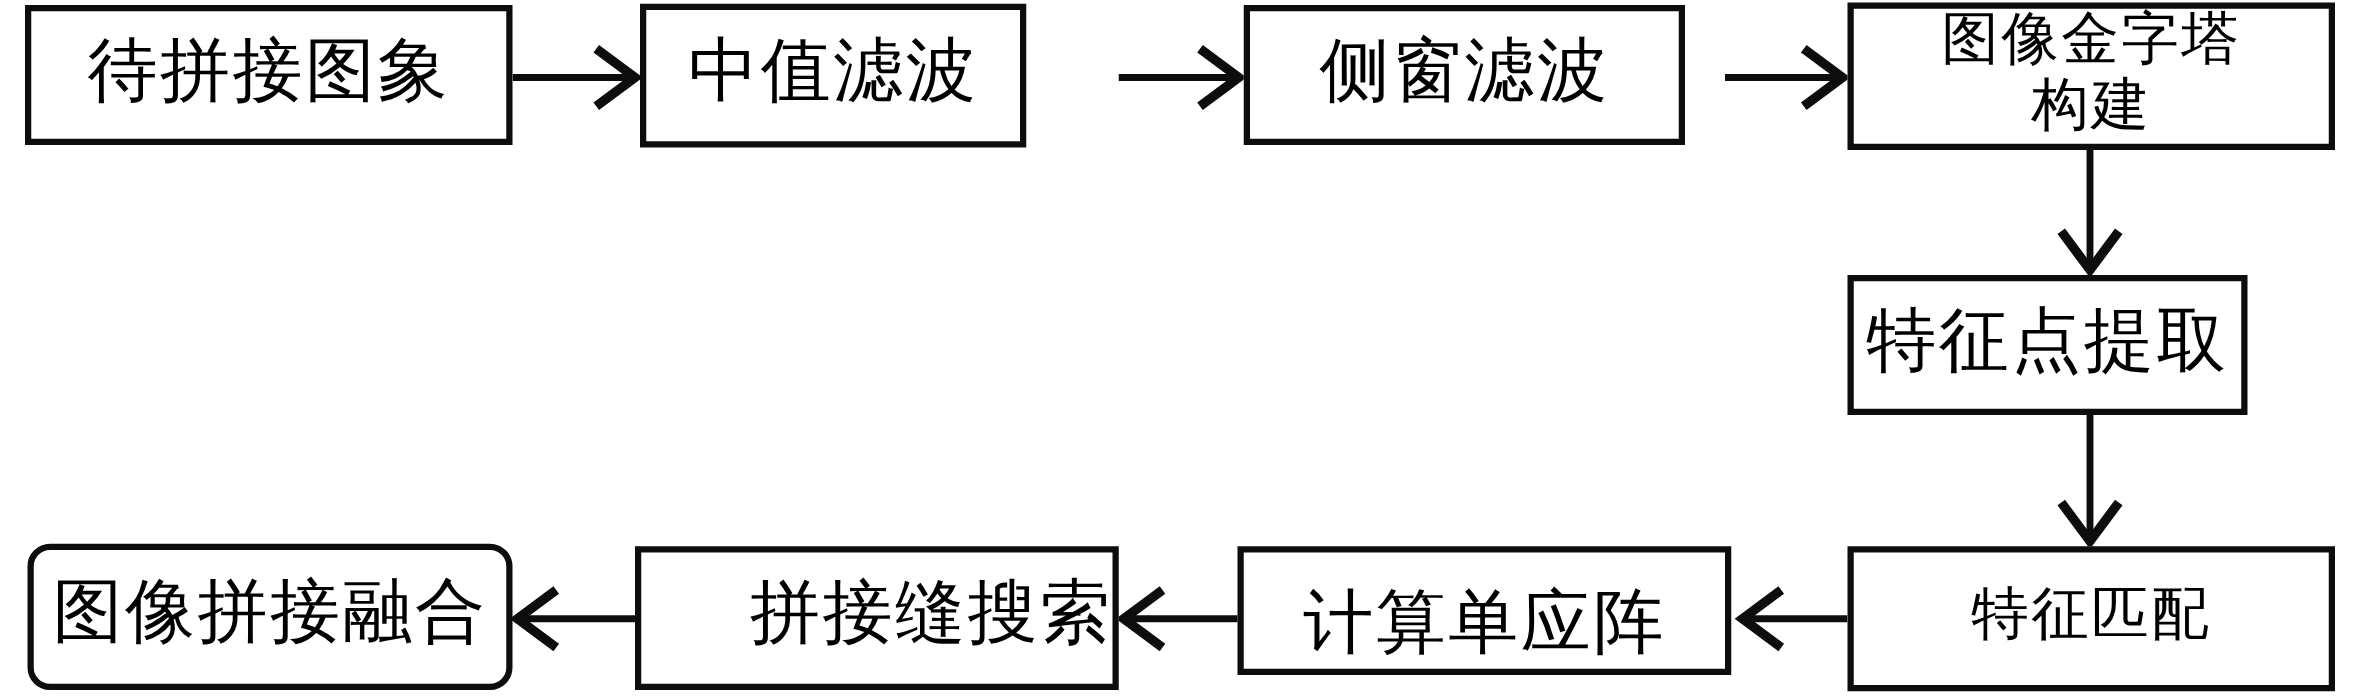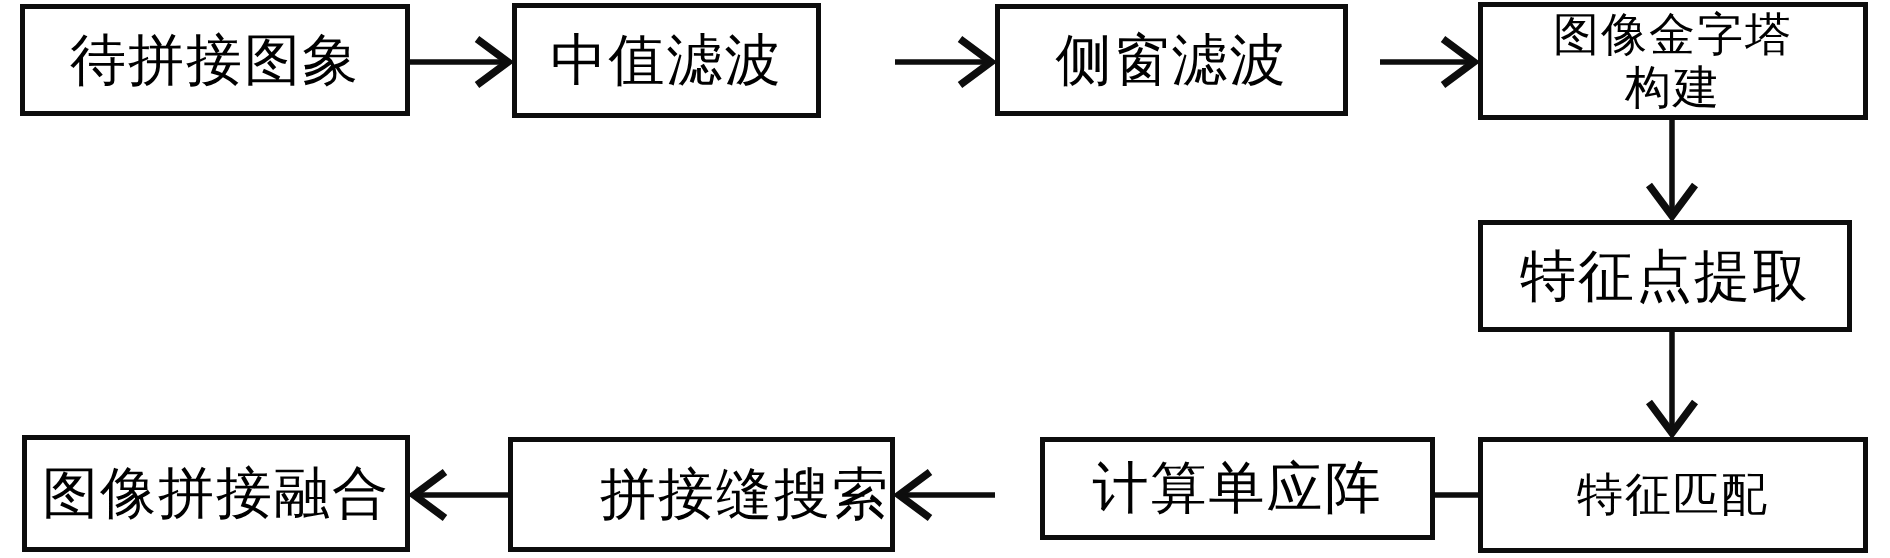--- a/index.html
+++ b/index.html
@@ -5,21 +5,21 @@
   html, body {
     margin: 0;
     padding: 0;
     background: #ffffff;
   }
   .stage {
     position: relative;
     width: 1890px;
     height: 558px;
     background: #ffffff;
-    font-family: Liberation Serif, serif;
+    font-family: Liberation Mono, monospace;
     overflow: hidden;
   }
   .arrow-layer {
     position: absolute;
     left: 0;
     top: 0;
     width: 1890px;
     height: 558px;
   }
   .node {
@@ -87,29 +87,29 @@
       <div class="node single" style="left: 512px; top: 3px; width: 309px; height: 115px; border-color: rgb(13, 13, 13);">
         <div class="label-line">中值滤波</div>
       </div>
       <div class="node single" style="left: 995px; top: 4px; width: 353px; height: 112px; border-color: rgb(13, 13, 13); justify-content: center;">
         <div class="label-line">侧窗滤波</div>
       </div>
       <div class="node double" style="left: 1478px; top: 2px; width: 390px; height: 118px; border-color: rgb(13, 13, 13);">
         <div class="label-line">图像金字塔</div>
         <div class="label-line">构建</div>
       </div>
-      <div class="node single" style="left: 1478px; top: 220px; width: 374px; height: 112px; border-color: rgb(13, 13, 13);">
+      <div class="node single" style="left: 1478px; top: 220px; width: 320px; height: 112px; border-color: rgb(13, 13, 13);">
         <div class="label-line">特征点提取</div>
       </div>
       <div class="node double" style="left: 1478px; top: 437px; width: 390px; height: 116px; border-color: rgb(13, 13, 13);">
         <div class="label-line">特征匹配</div>
       </div>
-      <div class="node single" style="left: 1040px; top: 437px; width: 395px; height: 103px; border-color: rgb(13, 13, 13);">
+      <div class="node single" style="left: 990px; top: 437px; width: 395px; height: 103px; border-color: rgb(13, 13, 13); justify-content: flex-end;">
         <div class="label-line">计算单应阵</div>
       </div>
       <div class="node single" style="left: 508px; top: 437px; width: 387px; height: 115px; border-color: rgb(13, 13, 13); align-items: flex-end;">
         <div class="label-line">拼接缝搜索</div>
       </div>
-      <div class="node single" style="left: 22px; top: 435px; width: 388px; height: 117px; border-color: rgb(13, 13, 13);">
+      <div class="node single" style="left: 22px; top: 435px; width: 388px; height: 117px; border-color: rgb(13, 13, 13); border-radius: 18px;">
         <div class="label-line">图像拼接融合</div>
       </div>
     </div>
 </div>
 
 </body></html>

